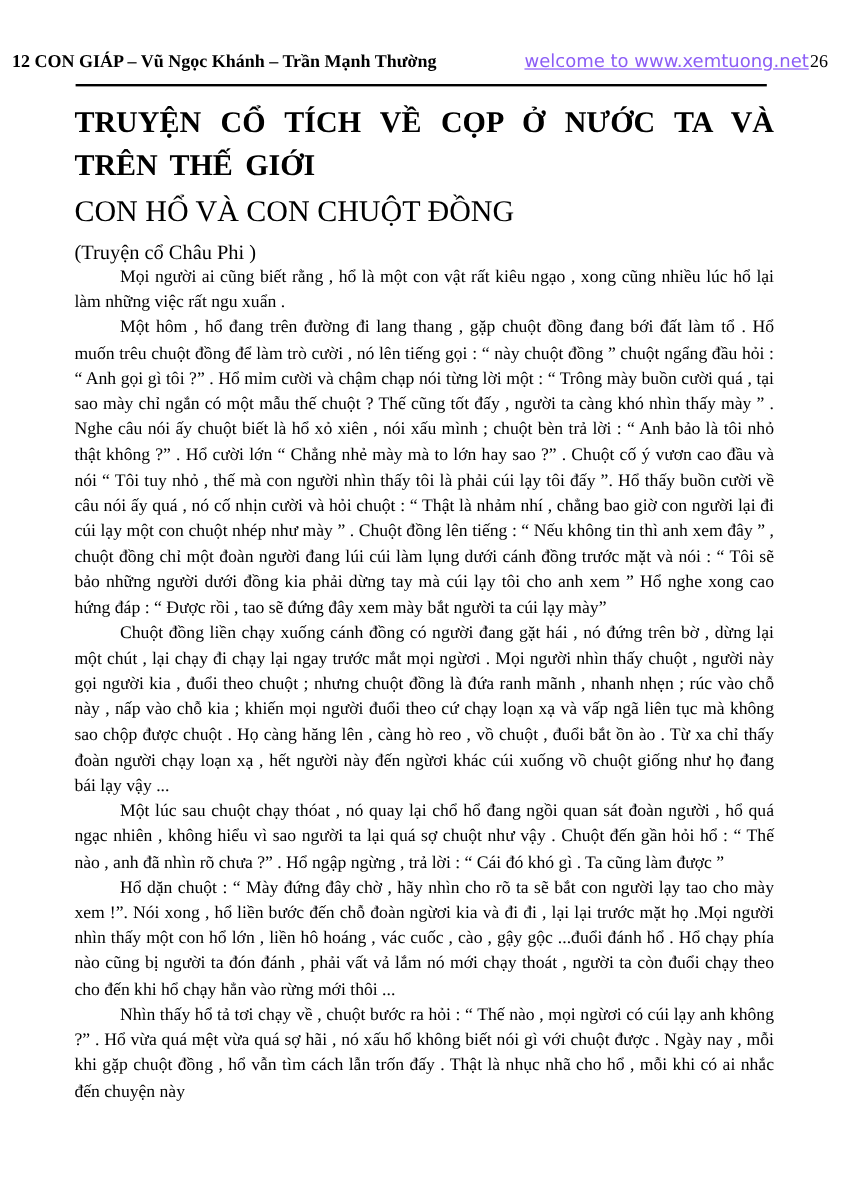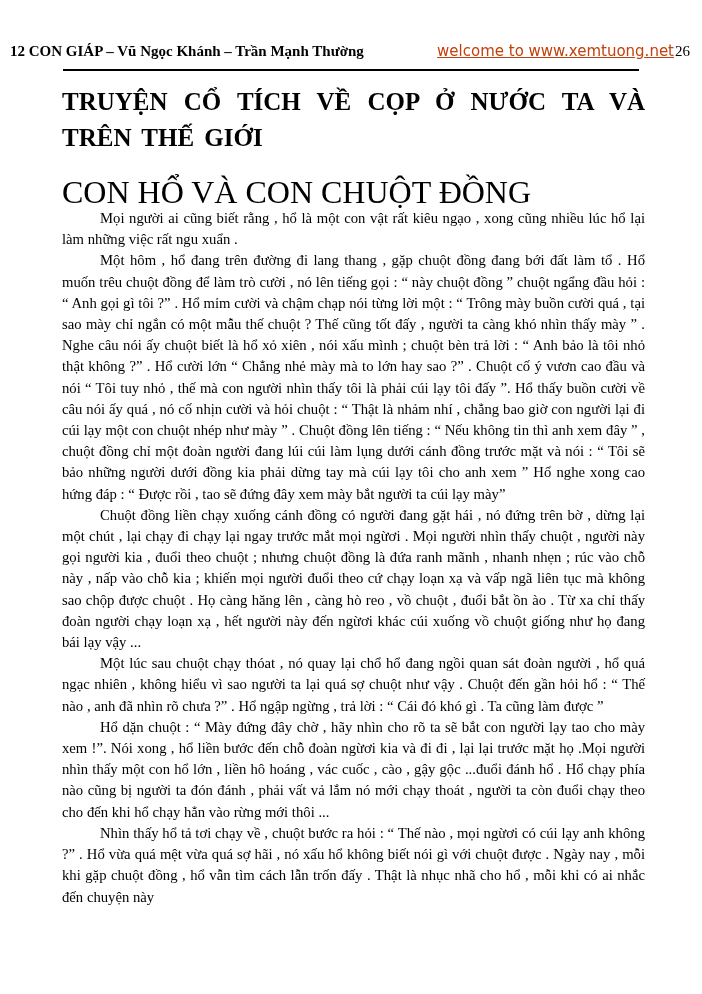--- a/index.html
+++ b/index.html
@@ -28,21 +28,21 @@
     font-weight: bold;
     font-size: 15px;
     white-space: nowrap;
   }
   .header-right {
     white-space: nowrap;
   }
   .site-link {
     font-family: "DejaVu Sans", "Liberation Sans", sans-serif;
     font-size: 15px;
-    color: #c2410c;
+    color: #8b5cf6;
     text-decoration: underline;
     cursor: pointer;
   }
   .page-number {
     font-size: 15px;
     margin-left: 1px;
     text-align: center;
   }
   .header-rule {
     height: 2px;
@@ -54,22 +54,22 @@
   }
   .section-title {
     margin: 13px 0 0 0;
     font-size: 25px;
     font-weight: bold;
     line-height: 36px;
     text-align: justify;
     word-spacing: 4px;
   }
   .story-title {
-    margin: 20px 0 0 0;
-    font-size: 32px;
+    margin: 4px 0 0 0;
+    font-size: 25px;
     font-weight: normal;
     line-height: 32px;
   }
   .story-origin {
     margin-top: 8px;
     font-size: 17px;
   }
   .story-body {
     font-size: 14.7px;
     line-height: 21.2px;
@@ -93,20 +93,21 @@
   </header>
 
   <div class="header-rule"></div>
 
   <main class="content">
 
     <h1 class="section-title">TRUYỆN CỔ TÍCH VỀ CỌP Ở NƯỚC TA VÀ TRÊN THẾ GIỚI</h1>
 
     <h2 class="story-title">CON HỔ VÀ CON CHUỘT ĐỒNG</h2>
 
+    <div class="story-origin">(Truyện cổ Châu Phi )</div>
 
     <div class="story-body">
       <p>Mọi người ai cũng biết rằng , hổ là một con vật rất kiêu ngạo , xong cũng nhiều lúc hổ lại làm những việc rất ngu xuẩn .</p>
       <p>Một hôm , hổ đang trên đường đi lang thang , gặp chuột đồng đang bới đất làm tổ . Hổ muốn trêu chuột đồng để làm trò cười , nó lên tiếng gọi : “ này chuột đồng ” chuột ngẩng đầu hỏi : “ Anh gọi gì tôi ?” . Hổ mỉm cười và chậm chạp nói từng lời một : “ Trông mày buồn cười quá , tại sao mày chỉ ngắn có một mẫu thế chuột ? Thế cũng tốt đấy , người ta càng khó nhìn thấy mày ” . Nghe câu nói ấy chuột biết là hổ xỏ xiên , nói xấu mình ; chuột bèn trả lời : “ Anh bảo là tôi nhỏ thật không ?” . Hổ cười lớn “ Chẳng nhẻ mày mà to lớn hay sao ?” . Chuột cố ý vươn cao đầu và nói “ Tôi tuy nhỏ , thế mà con người nhìn thấy tôi là phải cúi lạy tôi đấy ”. Hổ thấy buồn cười về câu nói ấy quá , nó cố nhịn cười và hỏi chuột : “ Thật là nhảm nhí , chẳng bao giờ con người lại đi cúi lạy một con chuột nhép như mày ” . Chuột đồng lên tiếng : “ Nếu không tin thì anh xem đây ” , chuột đồng chỉ một đoàn người đang lúi cúi làm lụng dưới cánh đồng trước mặt và nói : “ Tôi sẽ bảo những người dưới đồng kia phải dừng tay mà cúi lạy tôi cho anh xem ” Hổ nghe xong cao hứng đáp : “ Được rồi , tao sẽ đứng đây xem mày bắt người ta cúi lạy mày”</p>
       <p>Chuột đồng liền chạy xuống cánh đồng có người đang gặt hái , nó đứng trên bờ , dừng lại một chút , lại chạy đi chạy lại ngay trước mắt mọi ngừơi . Mọi người nhìn thấy chuột , người này gọi người kia , đuổi theo chuột ; nhưng chuột đồng là đứa ranh mãnh , nhanh nhẹn ; rúc vào chỗ này , nấp vào chỗ kia ; khiến mọi người đuổi theo cứ chạy loạn xạ và vấp ngã liên tục mà không sao chộp được chuột . Họ càng hăng lên , càng hò reo , vồ chuột , đuổi bắt ồn ào . Từ xa chỉ thấy đoàn người chạy loạn xạ , hết người này đến ngừơi khác cúi xuống vồ chuột giống như họ đang bái lạy vậy ...</p>
       <p>Một lúc sau chuột chạy thóat , nó quay lại chổ hổ đang ngồi quan sát đoàn người , hổ quá ngạc nhiên , không hiểu vì sao người ta lại quá sợ chuột như vậy . Chuột đến gần hỏi hổ : “ Thế nào , anh đã nhìn rõ chưa ?” . Hổ ngập ngừng , trả lời : “ Cái đó khó gì . Ta cũng làm được ”</p>
       <p>Hổ dặn chuột : “ Mày đứng đây chờ , hãy nhìn cho rõ ta sẽ bắt con người lạy tao cho mày xem !”. Nói xong , hổ liền bước đến chỗ đoàn ngừơi kia và đi đi , lại lại trước mặt họ .Mọi người nhìn thấy một con hổ lớn , liền hô hoáng , vác cuốc , cào , gậy gộc ...đuổi đánh hổ . Hổ chạy phía nào cũng bị người ta đón đánh , phải vất vả lắm nó mới chạy thoát , người ta còn đuổi chạy theo cho đến khi hổ chạy hẳn vào rừng mới thôi ...</p>
       <p>Nhìn thấy hổ tả tơi chạy về , chuột bước ra hỏi : “ Thế nào , mọi ngừơi có cúi lạy anh không ?” . Hổ vừa quá mệt vừa quá sợ hãi , nó xấu hổ không biết nói gì với chuột được . Ngày nay , mỗi khi gặp chuột đồng , hổ vẫn tìm cách lẫn trốn đấy . Thật là nhục nhã cho hổ , mỗi khi có ai nhắc đến chuyện này</p>
     </div>
 

